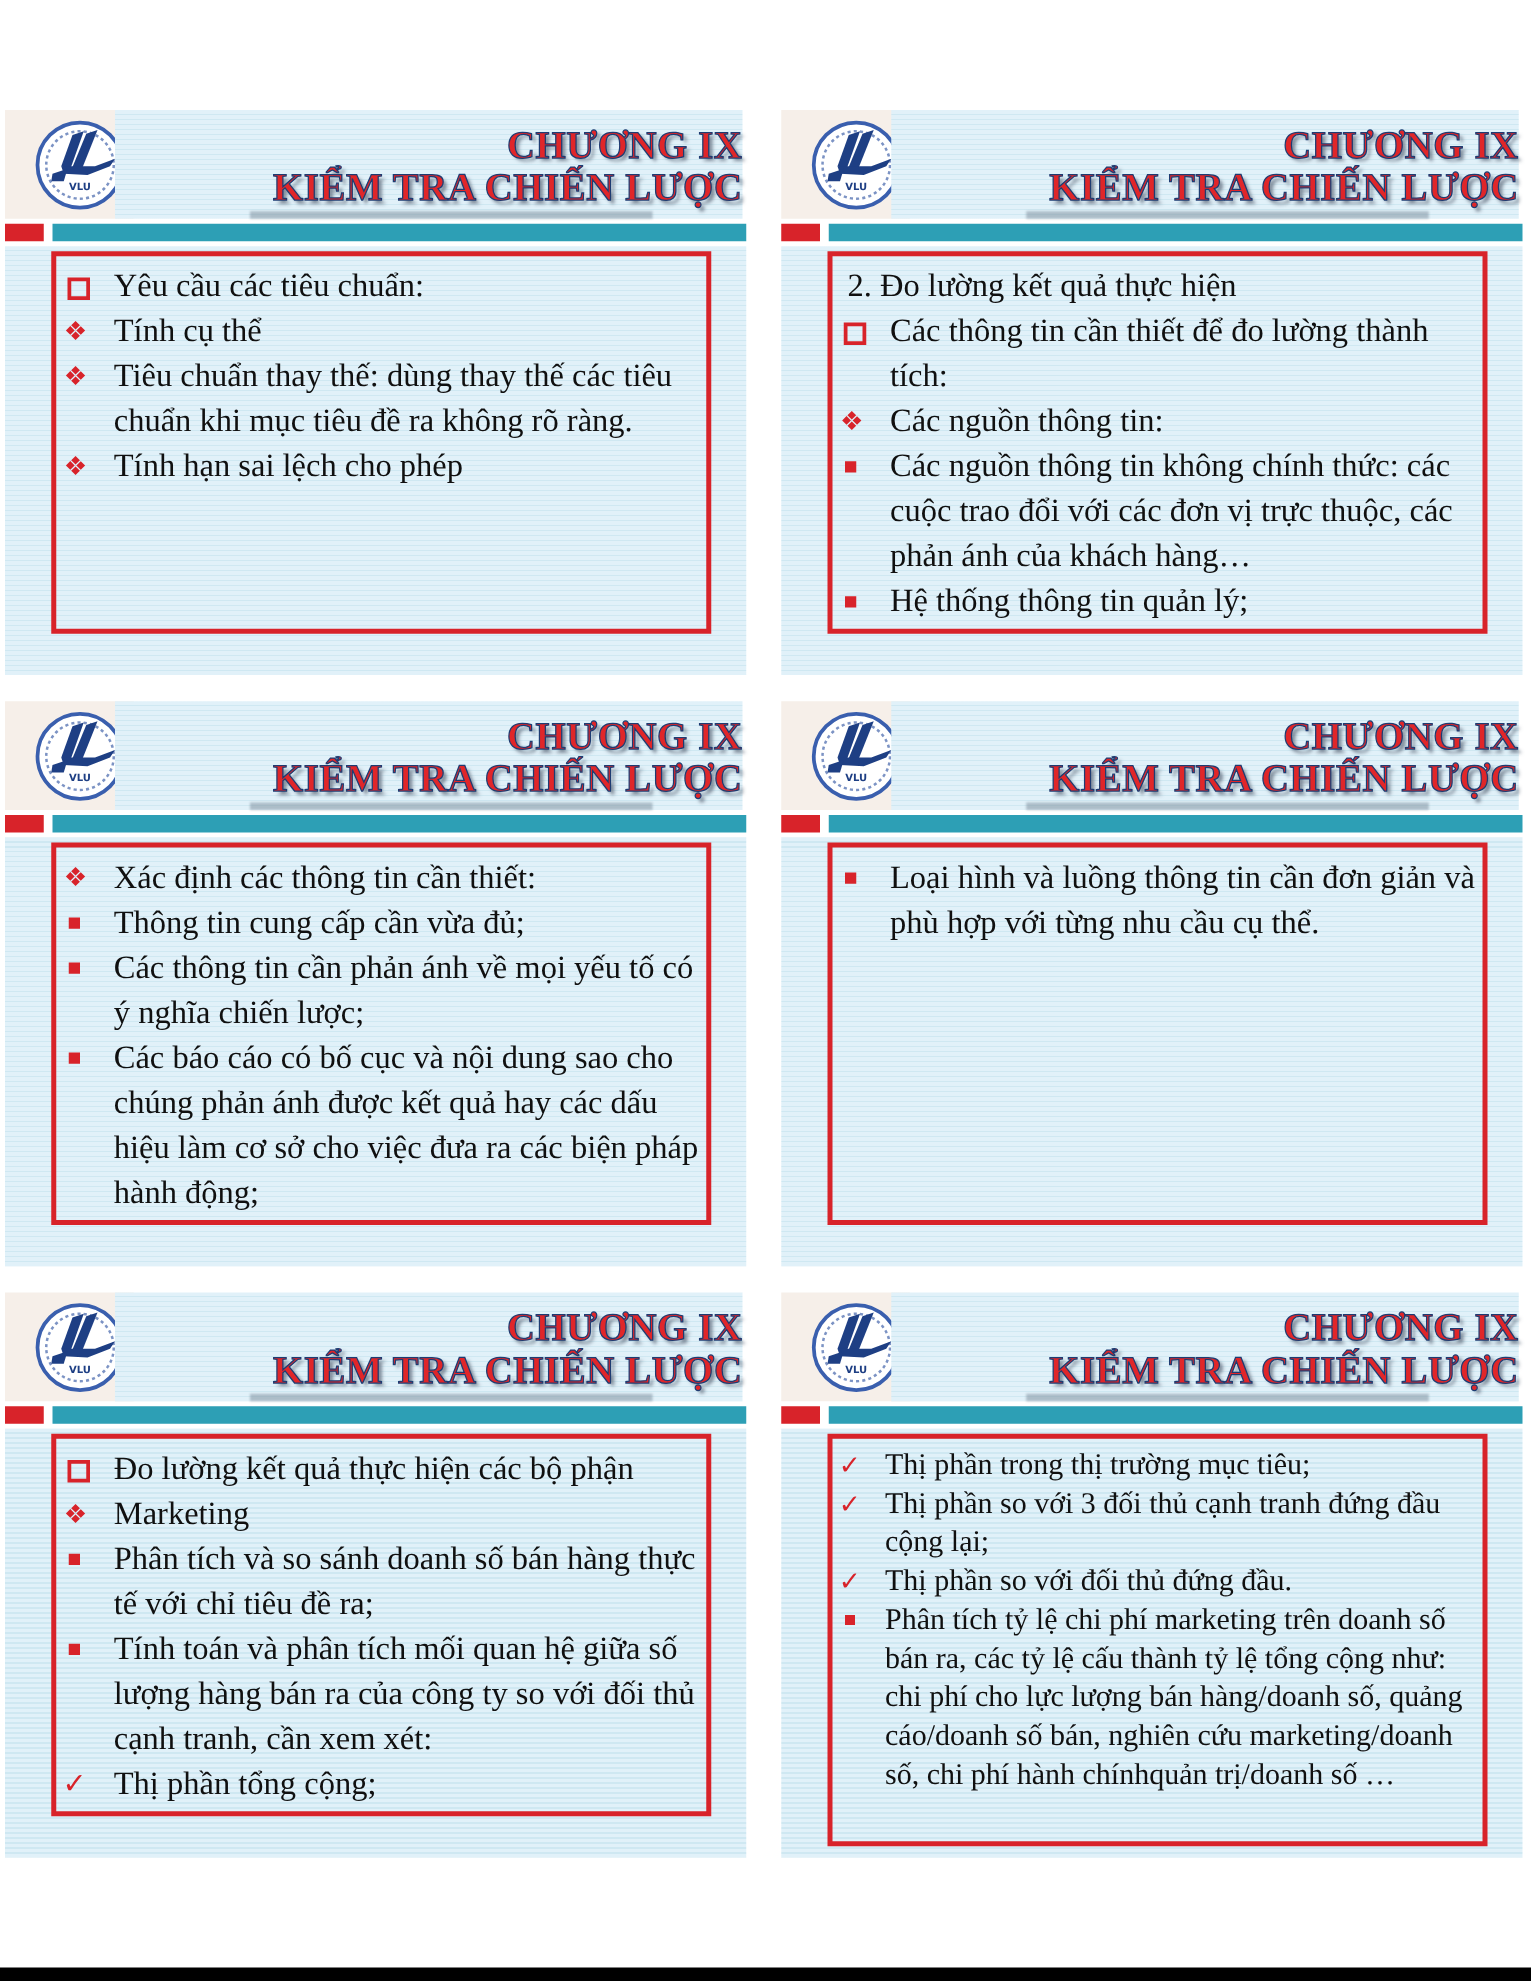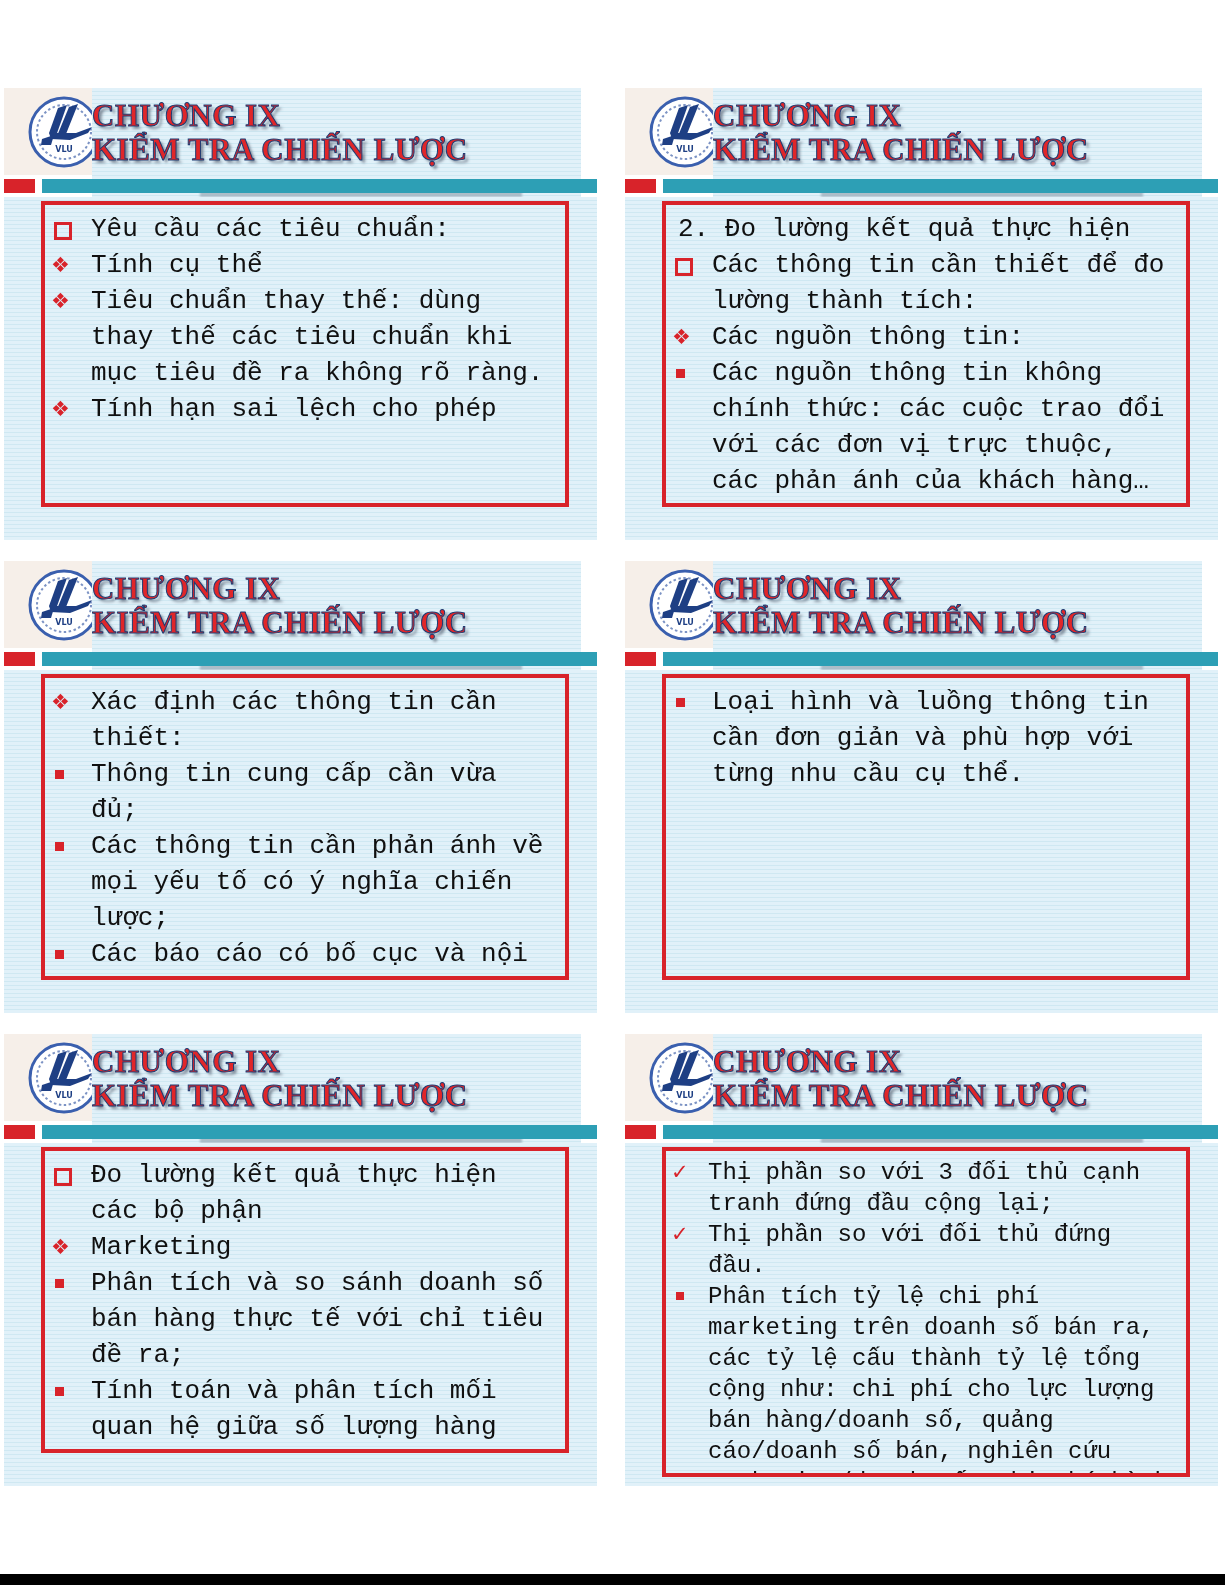--- a/index.html
+++ b/index.html
@@ -13,40 +13,40 @@
 
   .stripes{
     background:repeating-linear-gradient(180deg,#e1f1f9 0px,#e1f1f9 3px,#cfe8f2 3px,#cfe8f2 4px);
   }
   .tile-header{position:absolute;top:0;left:0;right:0;height:87px;}
   .logo-box{
     position:absolute;left:0;top:0;width:86px;height:87px;background:#f6efe9;padding-left:17px;
   }
   .logo-box svg{display:block;margin:4px auto 0 auto;}
   .title-band{
-    position:absolute;left:88px;top:0;right:16px;height:109px;text-align:left;
+    position:absolute;left:88px;top:0;right:3px;height:87px;text-align:right;
     padding-top:11px;box-sizing:border-box;
   }
   .title-band::after{
     content:"";position:absolute;left:108px;bottom:0;width:322px;height:6px;
     background:rgba(130,145,160,0.55);filter:blur(1px);
   }
   .t-line{
     font-weight:bold;font-size:31px;line-height:34px;color:#e02629;
     -webkit-text-stroke:1px #1e3c72;letter-spacing:0.5px;
     text-shadow:3px 3px 3px rgba(110,122,138,0.85);
   }
   .bar-row{position:absolute;top:91px;left:0;right:0;height:14px;}
   .red-block{position:absolute;left:0;top:0;width:31px;height:14px;background:#d8232a;}
   .teal-bar{position:absolute;left:38px;top:0;right:0;height:14px;background:#2d9fb5;}
 
   .content{position:absolute;top:109px;left:0;right:0;bottom:0;}
   .content-box{
     box-sizing:border-box;margin:4px 0 0 37px;width:528px;height:306px;
-    border:4px solid #d8232a;padding:6px 6px 4px 0;overflow:hidden;font-family:Liberation Mono, monospace;
+    border:4px solid #d8232a;padding:6px 6px 4px 0;overflow:hidden;
   }
   .content-box.tall{height:330px;}
 
   .item{position:relative;padding-left:46px;font-size:26px;line-height:36px;color:#101010;}
   .marker{position:absolute;font-family:"DejaVu Sans",sans-serif;}
   .b-none{padding-left:12px;}
   .b-sqo .marker{left:9px;top:11px;width:12px;height:12px;border:3px solid #d8232a;}
   .b-dia .marker{left:6px;top:0;font-size:21px;line-height:36px;color:#d8232a;}
   .b-dia .marker::before{content:"\2756";}
   .b-sqs .marker{left:10px;top:14px;width:9px;height:9px;background:#d8232a;}
@@ -238,20 +238,21 @@
       <div class="t-line">CHƯƠNG IX</div>
       <div class="t-line">KIỂM TRA CHIẾN LƯỢC</div>
     </div>
   </div>
   <div class="bar-row">
     <span class="red-block"></span>
     <span class="teal-bar"></span>
   </div>
   <div class="content stripes dense">
     <div class="content-box tall">
+      <div class="item b-chk"><span class="marker"></span><span>Thị phần trong thị trường mục tiêu;</span></div>
       <div class="item b-chk"><span class="marker"></span><span>Thị phần so với 3 đối thủ cạnh tranh đứng đầu cộng lại;</span></div>
       <div class="item b-chk"><span class="marker"></span><span>Thị phần so với đối thủ đứng đầu.</span></div>
       <div class="item b-sqs"><span class="marker"></span><span>Phân tích tỷ lệ chi phí marketing trên doanh số bán ra, các tỷ lệ cấu thành tỷ lệ tổng cộng như: chi phí cho lực lượng bán hàng/doanh số, quảng cáo/doanh số bán, nghiên cứu marketing/doanh số, chi phí hành chínhquản trị/doanh số …</span></div>
     </div>
   </div>
 </div>
 
 <div class="footer-bar"></div>
 
 </body></html>

